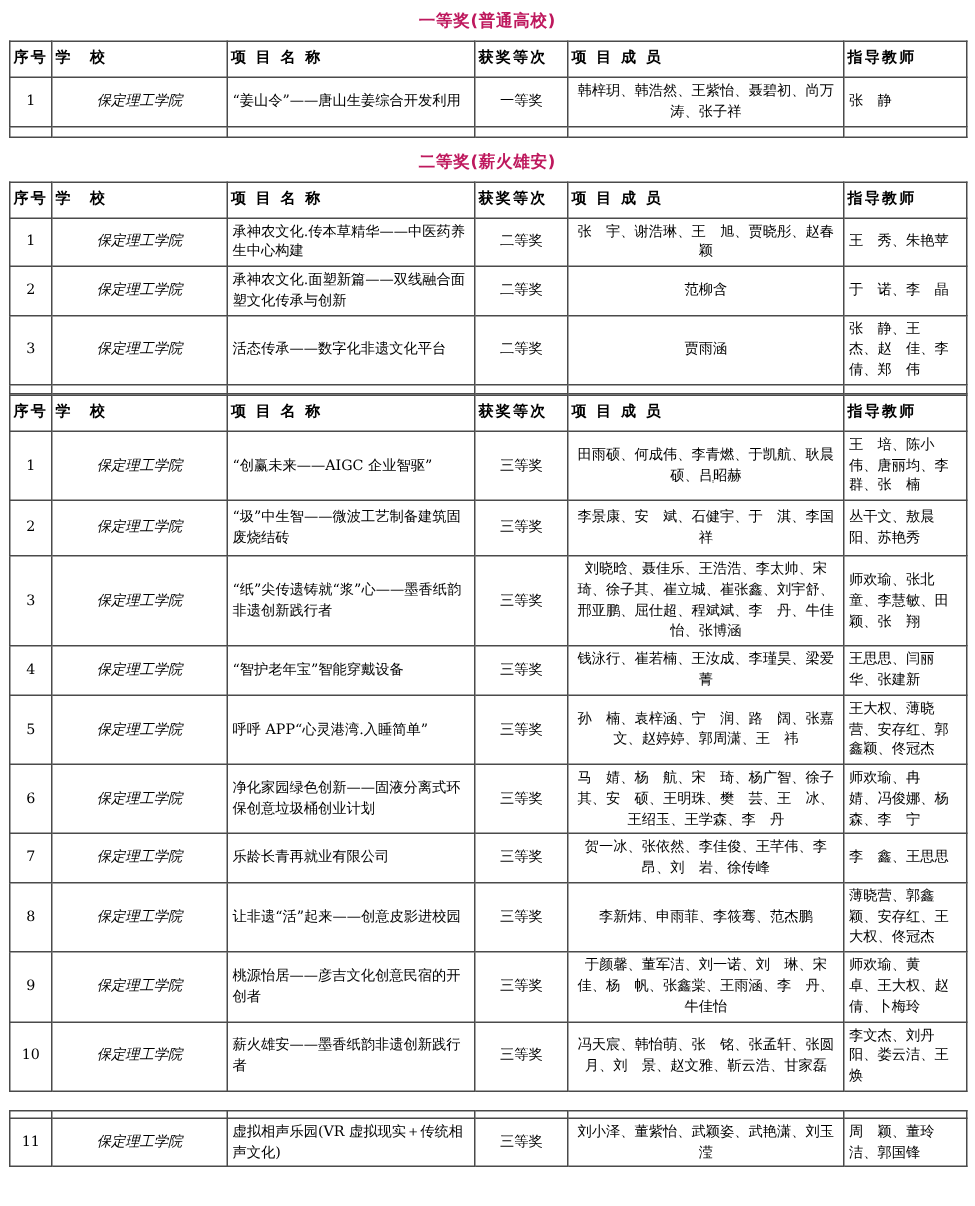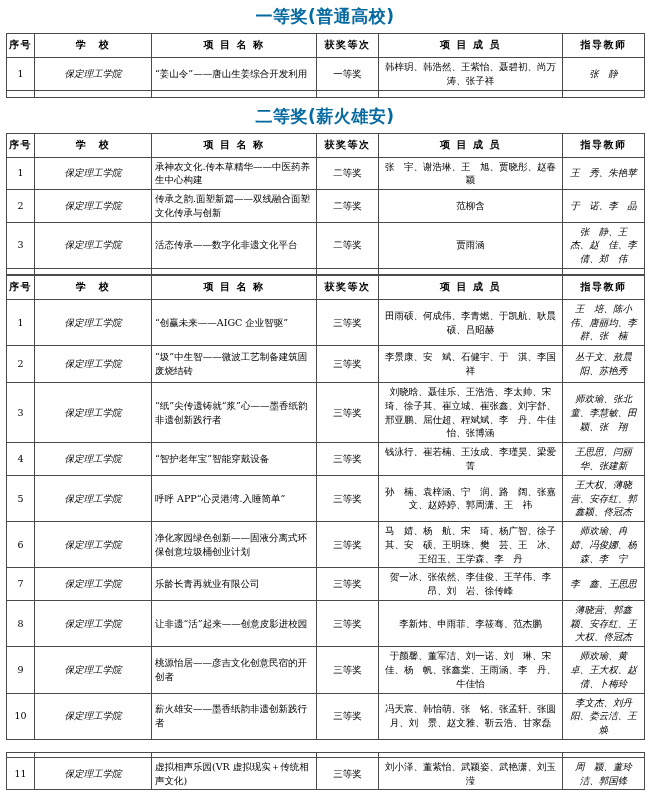--- a/index.html
+++ b/index.html
@@ -18,24 +18,24 @@
     width: 650px;
     height: 804px;
     position: relative;
     box-sizing: border-box;
     padding: 0 6px;
   }
   .section-title {
     text-align: center;
     font-family: "DejaVu Sans", "Liberation Sans", sans-serif;
     font-weight: bold;
-    font-size: 17px;
+    font-size: 11px;
     letter-spacing: 0.5px;
     line-height: 1;
-    color: #0369a1;
+    color: #be185d;
   }
   .t1-title { padding-top: 8px; padding-bottom: 8px; }
   .t2-title { padding-top: 10px; padding-bottom: 8px; }
   .t3-title { padding-top: 11px; padding-bottom: 9px; }
 
   table.award {
     width: 638px;
     border-collapse: collapse;
     table-layout: fixed;
     margin: 0;
@@ -46,40 +46,40 @@
     padding: 2px 3px;
     font-size: 9.5px;
     line-height: 1.45;
     vertical-align: middle;
     color: #000;
     word-break: break-all;
   }
   table.award th {
     font-family: "DejaVu Sans", "Liberation Sans", sans-serif;
     font-weight: bold;
-    text-align: center;
+    text-align: left;
     font-size: 10px;
     letter-spacing: 1.5px;
     padding: 3px 2px;
     height: 17px;
   }
   
   col.c-idx   { width: 28px; }
   col.c-sch   { width: 117px; }
   col.c-proj  { width: 165px; }
   col.c-lvl   { width: 62px; }
   col.c-mem   { width: 184px; }
   col.c-tea   { width: 82px; }
 
   td.idx  { text-align: center; font-size: 9.5px; }
   td.sch  { text-align: center; font-style: italic; }
   td.proj { text-align: left; padding-left: 5px; }
   td.lvl  { text-align: center; }
   td.mem  { text-align: center; padding-left: 4px; }
-  td.tea  { text-align: center; padding-left: 4px; font-style: italic; }
+  td.tea  { text-align: left; padding-left: 4px; }
 
   .gap-after-t3 { height: 12px; }
 
   .tbl-wrap { width: 638px; margin: 0 auto; }
 </style>
 </head>
 <body>
 
 <div class="page">
 
@@ -153,21 +153,21 @@
         <td class="idx">1</td>
         <td class="sch">保定理工学院</td>
         <td class="proj">承神农文化.传本草精华——中医药养生中心构建</td>
         <td class="lvl">二等奖</td>
         <td class="mem">张　宇、谢浩琳、王　旭、贾晓彤、赵春颖</td>
         <td class="tea">王　秀、朱艳苹</td>
       </tr>
       <tr style="height:27px;">
         <td class="idx">2</td>
         <td class="sch">保定理工学院</td>
-        <td class="proj">传承之韵.面塑新篇——双线融合面塑文化传承与创新</td>
+        <td class="proj">承神农文化.面塑新篇——双线融合面塑文化传承与创新</td>
         <td class="lvl">二等奖</td>
         <td class="mem">范柳含</td>
         <td class="tea">于　诺、李　晶</td>
       </tr>
       <tr style="height:37px;">
         <td class="idx">3</td>
         <td class="sch">保定理工学院</td>
         <td class="proj">活态传承——数字化非遗文化平台</td>
         <td class="lvl">二等奖</td>
         <td class="mem">贾雨涵</td>

